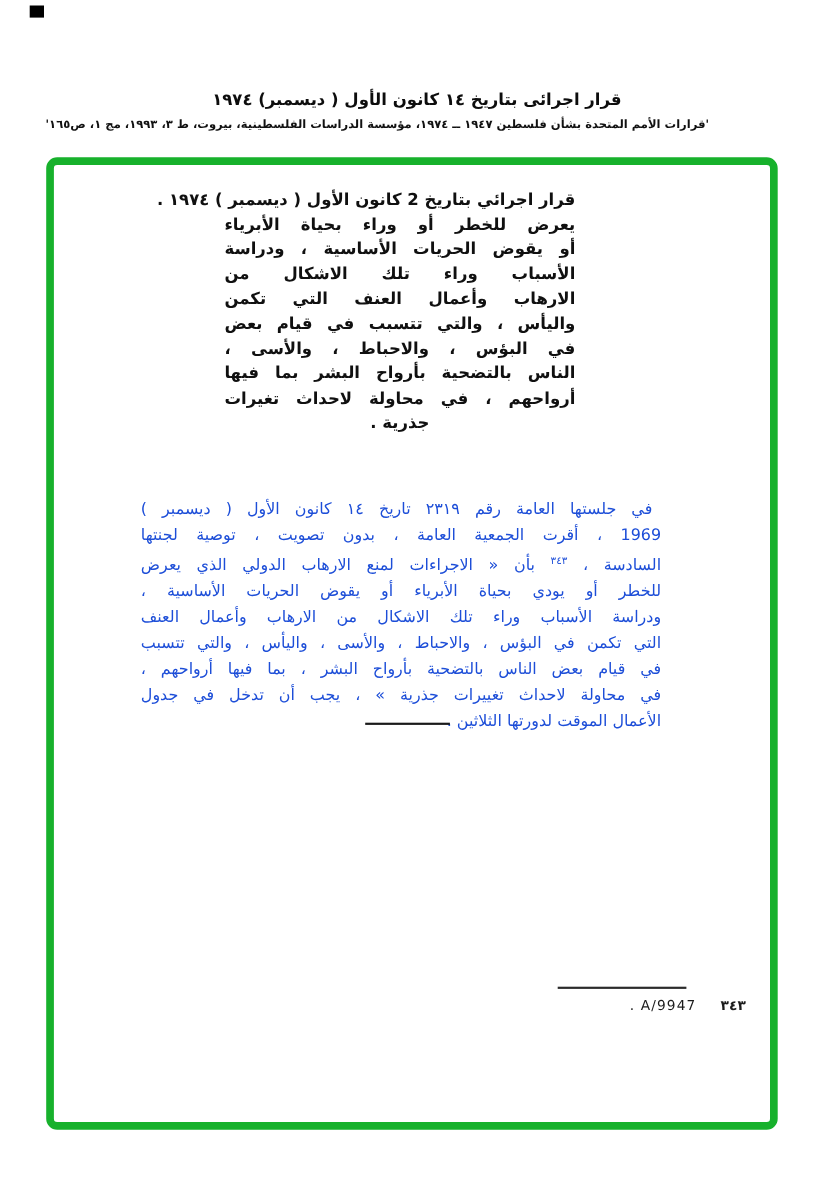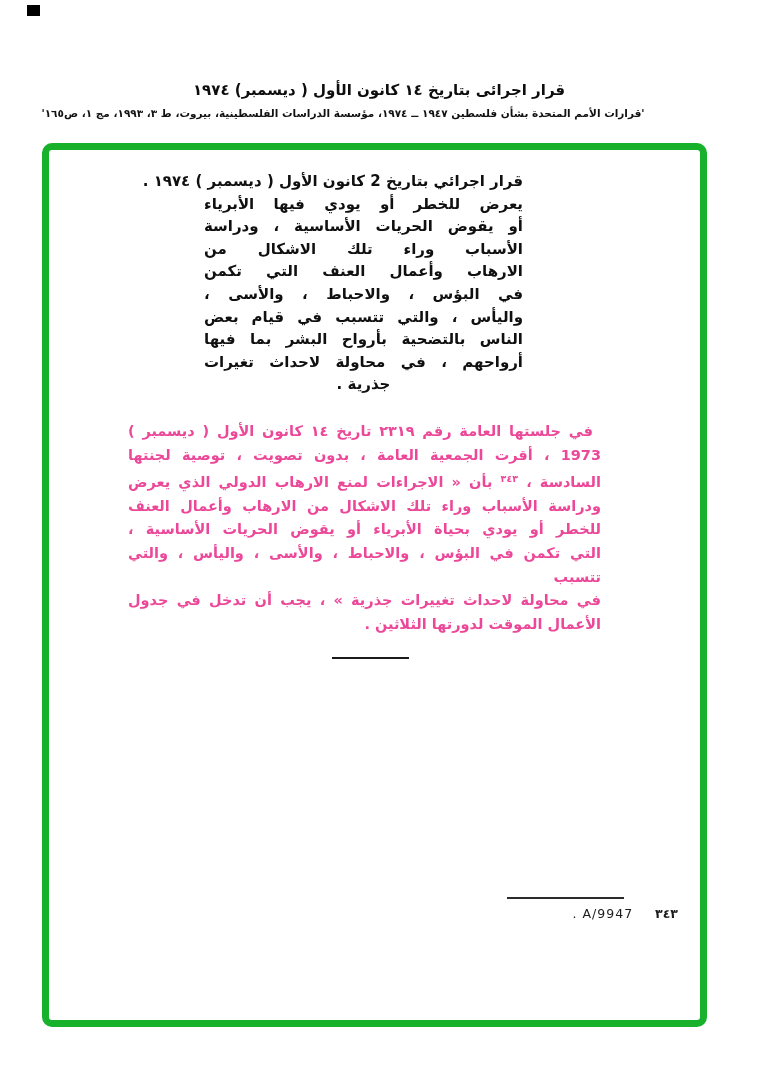--- a/index.html
+++ b/index.html
@@ -67,26 +67,26 @@
   .p1-line {
     text-align: justify;
     text-align-last: justify;
   }
   .p1-last {
     text-align: center;
     text-align-last: center;
   }
   .para2 {
     position: absolute;
-    left: 128px; top: 420px;
+    left: 128px; top: 452px;
     width: 473px;
     direction: rtl;
     font-size: 14.5px;
-    font-weight: bold;
-    color: #ec4899;
+    font-weight: normal;
+    color: #1d4ed8;
     line-height: 23.6px;
   }
   .p2-line {
     text-align: justify;
     text-align-last: justify;
   }
   .p2-first { padding-right: 8px; }
   .p2-last {
     text-align: right;
     text-align-last: right;
@@ -130,42 +130,43 @@
   <div class="scan-square"></div>
 
   <div class="title">قرار اجرائى بتاريخ ١٤ كانون الأول ( ديسمبر) ١٩٧٤</div>
 
   <div class="subtitle">'قرارات الأمم المتحدة بشأن فلسطين ١٩٤٧ ــ ١٩٧٤، مؤسسة الدراسات الفلسطينية، بيروت، ط ٣، ١٩٩٣، مج ١، ص١٦٥'</div>
 
   <div class="green-box"></div>
 
   <div class="para1">
     <div class="p1-head">قرار اجرائي بتاريخ 2 كانون الأول ( ديسمبر ) ١٩٧٤ .</div>
-    <div class="p1-line">يعرض للخطر أو يودي فيها الأبرياء</div>
+    <div class="p1-line">يعرض للخطر أو وراء بحياة الأبرياء</div>
     <div class="p1-line">أو يقوض الحريات الأساسية ، ودراسة</div>
     <div class="p1-line">الأسباب وراء تلك الاشكال من</div>
     <div class="p1-line">الارهاب وأعمال العنف التي تكمن</div>
+    <div class="p1-line">واليأس ، والتي تتسبب في قيام بعض</div>
     <div class="p1-line">في البؤس ، والاحباط ، والأسى ،</div>
-    <div class="p1-line">واليأس ، والتي تتسبب في قيام بعض</div>
     <div class="p1-line">الناس بالتضحية بأرواح البشر بما فيها</div>
     <div class="p1-line">أرواحهم ، في محاولة لاحداث تغيرات</div>
     <div class="p1-last">جذرية .</div>
   </div>
 
   <div class="para2">
     <div class="p2-line p2-first">في جلستها العامة رقم ٢٣١٩ تاريخ ١٤ كانون الأول ( ديسمبر )</div>
-    <div class="p2-line">1973 ، أقرت الجمعية العامة ، بدون تصويت ، توصية لجنتها</div>
+    <div class="p2-line">1969 ، أقرت الجمعية العامة ، بدون تصويت ، توصية لجنتها</div>
     <div class="p2-line">
       <span>السادسة ،</span>
       <span class="fn-marker">٣٤٣</span>
       <span>بأن « الاجراءات لمنع الارهاب الدولي الذي يعرض</span>
     </div>
+    <div class="p2-line">للخطر أو يودي بحياة الأبرياء أو يقوض الحريات الأساسية ،</div>
     <div class="p2-line">ودراسة الأسباب وراء تلك الاشكال من الارهاب وأعمال العنف</div>
-    <div class="p2-line">للخطر أو يودي بحياة الأبرياء أو يقوض الحريات الأساسية ،</div>
     <div class="p2-line">التي تكمن في البؤس ، والاحباط ، والأسى ، واليأس ، والتي تتسبب</div>
+    <div class="p2-line">في قيام بعض الناس بالتضحية بأرواح البشر ، بما فيها أرواحهم ،</div>
     <div class="p2-line">في محاولة لاحداث تغييرات جذرية » ، يجب أن تدخل في جدول</div>
     <div class="p2-last">الأعمال الموقت لدورتها الثلاثين .</div>
   </div>
 
   <div class="divider"></div>
 
   <div class="footer-rule"></div>
 
   <div class="footer">
     <span class="page-number">٣٤٣</span>

